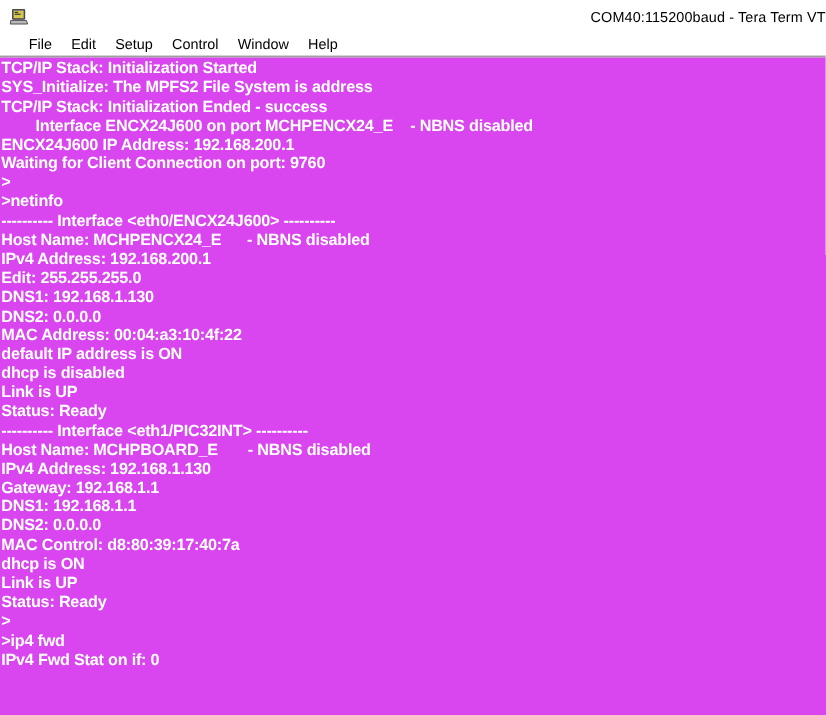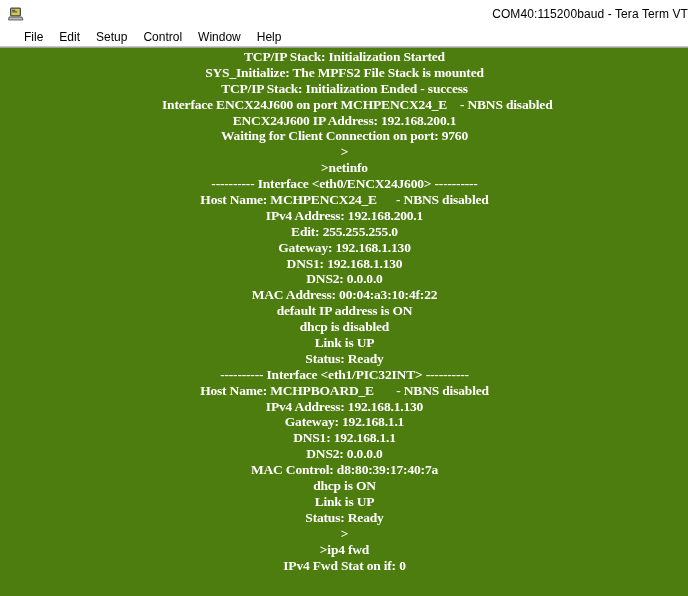--- a/index.html
+++ b/index.html
@@ -70,30 +70,29 @@
   }
   .menu-item:last-child { margin-right: 0; }
   .menu-sep {
     height: 2px;
     min-height: 2px;
     background: linear-gradient(to bottom, #c9c9c9 0 1px, #9e9e9e 1px 2px);
   }
   
   .terminal {
     flex: 1 1 auto;
-    background: #4d7c0f;
+    background: #d946ef;
     color: #ffffff;
-    font-family: Liberation Serif, serif;
+    font-family: Liberation Sans, sans-serif;
     font-size: 13.5px;
     line-height: 15.9px;
     padding: 1px 0 0 1px;
     box-sizing: border-box;
     overflow: hidden;
     position: relative;
-    text-align: center;
   }
   .term-line {
     white-space: pre;
     height: 15.9px;
     letter-spacing: -0.18px;
     font-weight: 700;
     -webkit-font-smoothing: none;
   }
 </style>
 </head>
@@ -121,32 +120,31 @@
     <span class="menu-item">Control</span>
     <span class="menu-item">Window</span>
     <span class="menu-item">Help</span>
   </div>
 
   <div class="menu-sep"></div>
 
   <div class="terminal" id="terminal">
 
   <div class="term-line">TCP/IP Stack: Initialization Started</div>
-      <div class="term-line">SYS_Initialize: The MPFS2 File Stack is mounted</div>
+      <div class="term-line">SYS_Initialize: The MPFS2 File System is address</div>
       <div class="term-line">TCP/IP Stack: Initialization Ended - success</div>
       <div class="term-line">        Interface ENCX24J600 on port MCHPENCX24_E    - NBNS disabled</div>
       <div class="term-line">ENCX24J600 IP Address: 192.168.200.1</div>
       <div class="term-line">Waiting for Client Connection on port: 9760</div>
       <div class="term-line">&gt;</div>
       <div class="term-line">&gt;netinfo</div>
       <div class="term-line">---------- Interface &lt;eth0/ENCX24J600&gt; ----------</div>
       <div class="term-line">Host Name: MCHPENCX24_E      - NBNS disabled</div>
       <div class="term-line">IPv4 Address: 192.168.200.1</div>
       <div class="term-line">Edit: 255.255.255.0</div>
-      <div class="term-line">Gateway: 192.168.1.130</div>
       <div class="term-line">DNS1: 192.168.1.130</div>
       <div class="term-line">DNS2: 0.0.0.0</div>
       <div class="term-line">MAC Address: 00:04:a3:10:4f:22</div>
       <div class="term-line">default IP address is ON</div>
       <div class="term-line">dhcp is disabled</div>
       <div class="term-line">Link is UP</div>
       <div class="term-line">Status: Ready</div>
       <div class="term-line">---------- Interface &lt;eth1/PIC32INT&gt; ----------</div>
       <div class="term-line">Host Name: MCHPBOARD_E       - NBNS disabled</div>
       <div class="term-line">IPv4 Address: 192.168.1.130</div>

